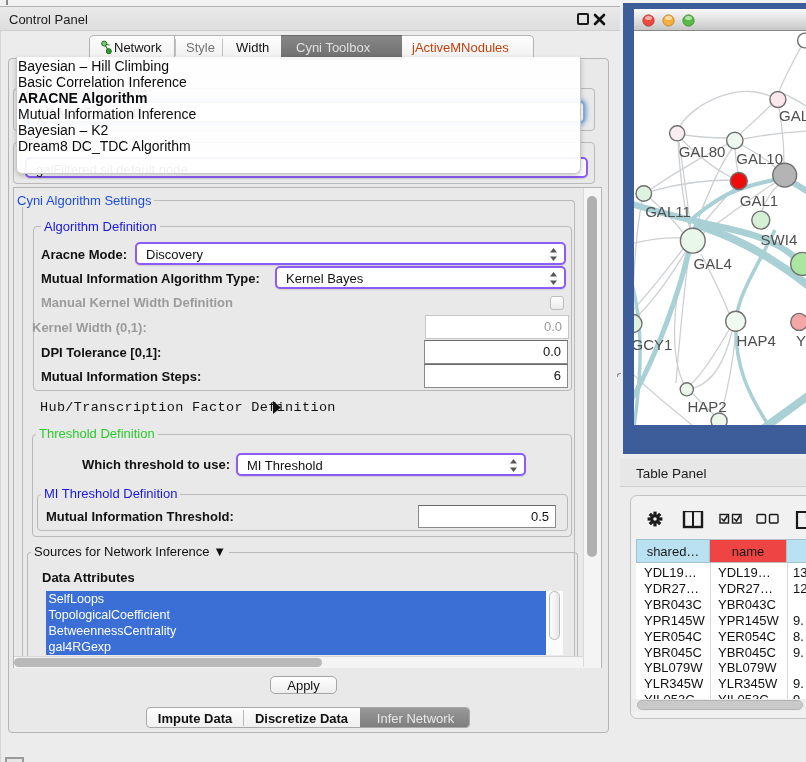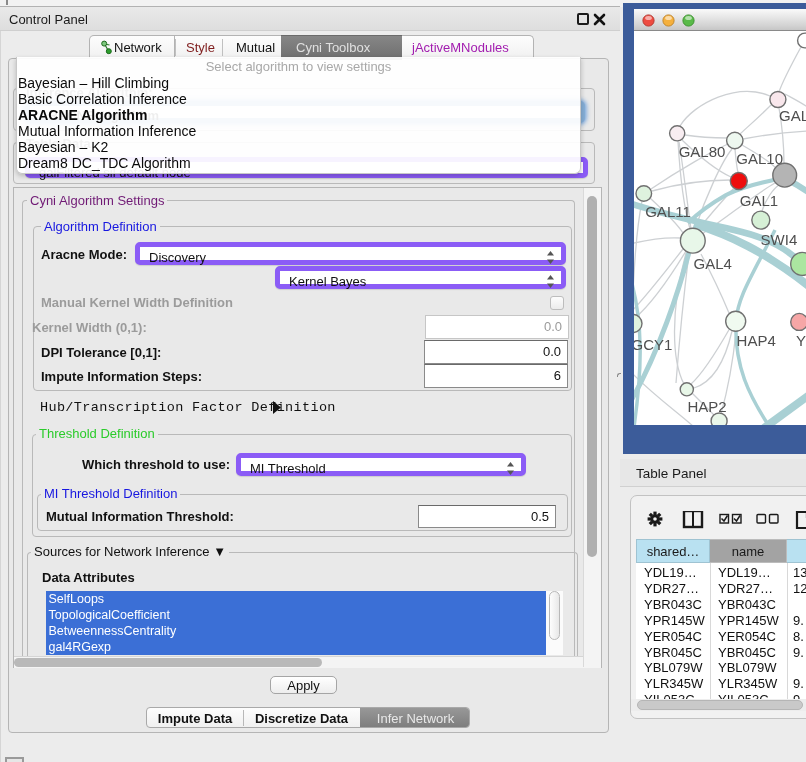--- a/index.html
+++ b/index.html
@@ -3,21 +3,21 @@
 <meta charset="utf-8">
 <style>
 * { margin:0; padding:0; box-sizing:border-box; }
 html,body { width:806px; height:762px; overflow:hidden; background:#ececec;
   font-family:"Liberation Sans", sans-serif; }
 .abs { position:absolute; white-space:nowrap; }
 #stage { position:relative; width:806px; height:762px; }
 .fs { position:absolute; border:1px solid #b9b9b9; border-radius:4px; }
 .fstitle { position:absolute; background:#e9e9e9; padding:0 3px; font-size:13px; line-height:13px; }
 .lbl { position:absolute; font-size:13px; font-weight:bold; color:#111; white-space:nowrap; }
-.combo { position:absolute; background:#fff; border:5px solid #8b5cf6; border-radius:5px;
+.combo { position:absolute; background:#fff; border:2px solid #8b5cf6; border-radius:5px;
   font-size:13px; color:#111; box-shadow:0 1px 1px rgba(0,0,0,0.12); }
 .combo .ctext { position:absolute; left:9px; top:3px; }
 .combo .arr { position:absolute; right:6px; top:2px; width:9px; height:17px; }
 .tfield { position:absolute; background:#fff; font-size:13px; text-align:right; }
 </style>
 </head>
 <body>
 <div id="stage">
   <div class="abs" style="left:0;top:0;width:1px;height:762px;background:#d5d5d5;"></div>
 
@@ -43,75 +43,76 @@
     <div class="abs" style="left:85.5px;top:4px;width:1px;height:17px;background:#c0c0c0;"></div>
     <div class="abs" style="left:132.5px;top:4px;width:1px;height:17px;background:#c0c0c0;"></div>
 
     <svg class="abs" style="left:12px;top:5px;" width="11" height="15" viewBox="0 0 11 15">
       <line x1="3.5" y1="4" x2="7.5" y2="11" stroke="#2a7a2a" stroke-width="1.2"></line>
       <line x1="3.5" y1="4" x2="8.5" y2="5" stroke="#2a7a2a" stroke-width="1.2"></line>
       <circle cx="3.2" cy="3.6" r="2.5" fill="#7ec87e" stroke="#1d6b1d" stroke-width="1"></circle>
       <circle cx="7.8" cy="11.2" r="2.5" fill="#2e9e2e" stroke="#1d6b1d" stroke-width="1"></circle>
     </svg>
     <div class="abs" style="left:25px;top:5px;font-size:13px;color:#111;">Network</div>
-    <div class="abs" style="left:97px;top:5px;font-size:13px;color:#7f1d1d;">Style</div>
-    <div class="abs" style="left:147px;top:5px;font-size:13px;color:#111;">Mutual</div>
+    <div class="abs" style="left:97px;top:5px;font-size:13px;color:#737373;">Style</div>
+    <div class="abs" style="left:147px;top:5px;font-size:13px;color:#111;">Width</div>
     <div class="abs" style="left:207px;top:5px;font-size:13px;color:#e0e0e0;">Cyni Toolbox</div>
-    <div class="abs" style="left:323px;top:5px;font-size:13px;color:#a21caf;">jActiveMNodules</div>
+    <div class="abs" style="left:323px;top:5px;font-size:13px;color:#c2410c;">jActiveMNodules</div>
   </div>
 
   <div class="fs" style="left:13px;top:88px;width:582px;height:43px;"></div>
   <div class="fs" style="left:13px;top:142px;width:582px;height:42px;"></div>
 
   <div class="lbl" style="left:26px;top:85px;color:#4a4a4a;">Inference Algorithm:</div>
   <div class="lbl" style="left:26px;top:136px;color:#4a4a4a;">Table Data:</div>
 
   <div class="combo" style="left:25px;top:101px;width:560px;height:22px;box-shadow:0 0 4px 1.5px rgba(100,155,220,0.9);border-color:#85aed6;">
     <span class="ctext" style="top:2px;font-weight:bold;">ARACNE Algorithm</span>
   </div>
 
   <div class="combo" style="left:25px;top:157px;width:563px;height:21px;">
     <span class="ctext" style="top:3px;">galFiltered sil default node</span>
   </div>
 
   <div class="abs" style="left:13px;top:187px;width:589px;height:481px;border:1px solid #b5b5b5;background:#e9e9e9;"></div>
 
   <div class="fs" style="left:22px;top:200px;width:553px;height:468px;border-radius:4px;border-bottom:none;"></div>
-  <div class="fstitle" style="left:27px;top:194px;color:#701a75;">Cyni Algorithm Settings</div>
+  <div class="fstitle" style="left:14px;top:194px;color:#1d4ed8;">Cyni Algorithm Settings</div>
 
   <div class="fs" style="left:33px;top:226px;width:539px;height:165px;"></div>
   <div class="fstitle" style="left:41px;top:220px;color:#1717e0;">Algorithm Definition</div>
 
   <div class="lbl" style="left:41px;top:247px;">Aracne Mode:</div>
   <div class="combo" style="left:135px;top:242px;width:431px;height:23px;">
     <span class="ctext">Discovery</span>
     <svg class="arr" viewBox="0 0 9 17">
         <path d="M4.5 2 L8 6.5 L1 6.5 Z" fill="#555"></path>
         <path d="M4.5 15 L8 10.5 L1 10.5 Z" fill="#555"></path>
       </svg>
   </div>
 
+  <div class="lbl" style="left:41px;top:271px;">Mutual Information Algorithm Type:</div>
   <div class="combo" style="left:275px;top:266px;width:291px;height:23px;">
     <span class="ctext">Kernel Bayes</span>
     <svg class="arr" viewBox="0 0 9 17">
         <path d="M4.5 2 L8 6.5 L1 6.5 Z" fill="#555"></path>
         <path d="M4.5 15 L8 10.5 L1 10.5 Z" fill="#555"></path>
       </svg>
   </div>
 
   <div class="lbl" style="left:41px;top:295px;color:#9b9b9b;">Manual Kernel Width Definition</div>
   <div class="abs" style="left:550px;top:296px;width:14px;height:14px;background:linear-gradient(#fdfdfd,#ececec);border:1px solid #bdbdbd;border-radius:3px;"></div>
 
   <div class="lbl" style="left:32px;top:320px;color:#9b9b9b;">Kernel Width (0,1):</div>
   <div class="tfield" style="left:425px;top:315px;width:144px;height:24px;border:1px solid #c6c6c6;color:#9b9b9b;padding:3px 6px 0 0;">0.0</div>
 
   <div class="lbl" style="left:41px;top:345px;">DPI Tolerance [0,1]:</div>
   <div class="tfield" style="left:424px;top:340px;width:144px;height:24px;border:1px solid #8a8a8a;border-top-color:#6a6a6a;color:#111;padding:3px 6px 0 0;">0.0</div>
 
-  <div class="lbl" style="left:41px;top:369px;">Impute Information Steps:</div>
+  <div class="lbl" style="left:41px;top:369px;">Mutual Information Steps:</div>
   <div class="tfield" style="left:424px;top:364px;width:144px;height:24px;border:1px solid #8a8a8a;border-top-color:#6a6a6a;color:#111;padding:3px 6px 0 0;">6</div>
 
   <div class="abs" style="left:40px;top:400px;font-size:13.5px;color:#111;letter-spacing:0.35px;font-family:Liberation Mono, monospace;">Hub/Transcription Factor Definition</div>
   <svg class="abs" style="left:272px;top:401px;" width="10" height="13" viewBox="0 0 10 13">
       <path d="M1 0 L9 6.5 L1 13 Z" fill="#111"></path>
     </svg>
 
   <div class="fs" style="left:32px;top:434px;width:540px;height:103px;"></div>
   <div class="fstitle" style="left:36px;top:427px;color:#2bcb2b;">Threshold Definition</div>
 
@@ -151,21 +152,20 @@
 
   <div class="abs" style="left:146px;top:707px;width:324px;height:21px;background:linear-gradient(#fdfdfd,#f0f0f0);border:1px solid #a9a9a9;border-radius:4px;overflow:hidden;">
     <div class="abs" style="left:213px;top:0;width:111px;height:21px;background:linear-gradient(#989898,#7b7b7b);"></div>
     <div class="abs" style="left:96px;top:2px;width:1px;height:16px;background:#b8b8b8;"></div>
     <div class="abs" style="left:0;top:3px;width:96px;text-align:center;font-size:13px;font-weight:bold;color:#111;">Impute Data</div>
     <div class="abs" style="left:96px;top:3px;width:117px;text-align:center;font-size:13px;font-weight:bold;color:#111;">Discretize Data</div>
     <div class="abs" style="left:213px;top:3px;width:111px;text-align:center;font-size:13px;color:#e8e8e8;">Infer Network</div>
   </div>
 
   <div class="abs" style="left:16px;top:57px;width:565px;height:117px;background:rgba(255,255,255,0.93);border:1px solid #c8c8c8;border-top:none;border-radius:0 0 6px 6px;box-shadow:0 2px 5px rgba(0,0,0,0.22);">
-    <div style="text-align:center;font-size:13px;color:#a8a8a8;padding-top:2px;">Select algorithm to view settings</div>
     <div style="font-size:14px;color:#0a0a0a;line-height:16px;padding-left:1px;margin-top:1px;">
       Bayesian – Hill Climbing<br>
       Basic Correlation Inference<br>
       <b>ARACNE Algorithm</b><br>
       Mutual Information Inference<br>
       Bayesian – K2<br>
       Dream8 DC_TDC Algorithm
     </div>
   </div>
 
@@ -303,21 +303,21 @@
         <rect x="123.5" y="3.5" width="8.5" height="8.5" rx="1"></rect>
       </g>
 
       <g stroke="#1a1a1a" fill="none" stroke-width="2.2">
         <path d="M 151,1 L 161,1 L 166,6 L 166,17 L 151,17 Z"></path>
         <path d="M 161,1 L 161,6 L 166,6"></path>
       </g>
     </svg>
 
     <div class="abs" style="left:5px;top:43px;width:74px;height:24px;background:#b9e1f1;border:1px solid #9fc3d2;text-align:center;font-size:13px;color:#1a1a1a;line-height:23px;">shared…</div>
-    <div class="abs" style="left:79px;top:43px;width:77px;height:24px;background:#a3a3a3;border:1px solid #bcbcbc;border-left:none;text-align:center;font-size:13px;color:#1a1a1a;line-height:23px;">name</div>
+    <div class="abs" style="left:79px;top:43px;width:77px;height:24px;background:#ef4444;border:1px solid #bcbcbc;border-left:none;text-align:center;font-size:13px;color:#1a1a1a;line-height:23px;">name</div>
     <div class="abs" style="left:156px;top:43px;width:28px;height:24px;background:#b9e1f1;border:1px solid #9fc3d2;border-left:none;"></div>
 
     <div class="abs" style="left:5px;top:67px;width:179px;height:136px;background:#fff;overflow:hidden;">
       <div class="abs" style="left:74px;top:0;width:1px;height:140px;background:#d8d8d8;"></div>
       <div class="abs" style="left:151px;top:0;width:1px;height:140px;background:#d8d8d8;"></div>
       <div style="position:absolute;left:8px;top:2px;font-size:13px;line-height:15.9px;color:#111;">YDL19…<br>YDR27…<br>YBR043C<br>YPR145W<br>YER054C<br>YBR045C<br>YBL079W<br>YLR345W<br>YIL053C</div>
       <div style="position:absolute;left:82px;top:2px;font-size:13px;line-height:15.9px;color:#111;">YDL19…<br>YDR27…<br>YBR043C<br>YPR145W<br>YER054C<br>YBR045C<br>YBL079W<br>YLR345W<br>YIL053C</div>
       <div style="position:absolute;left:157px;top:2px;font-size:13px;line-height:15.9px;color:#111;">13<br>12<br>&nbsp;<br>9.<br>8.<br>9.<br>&nbsp;<br>9.<br>9.</div>
     </div>
 

